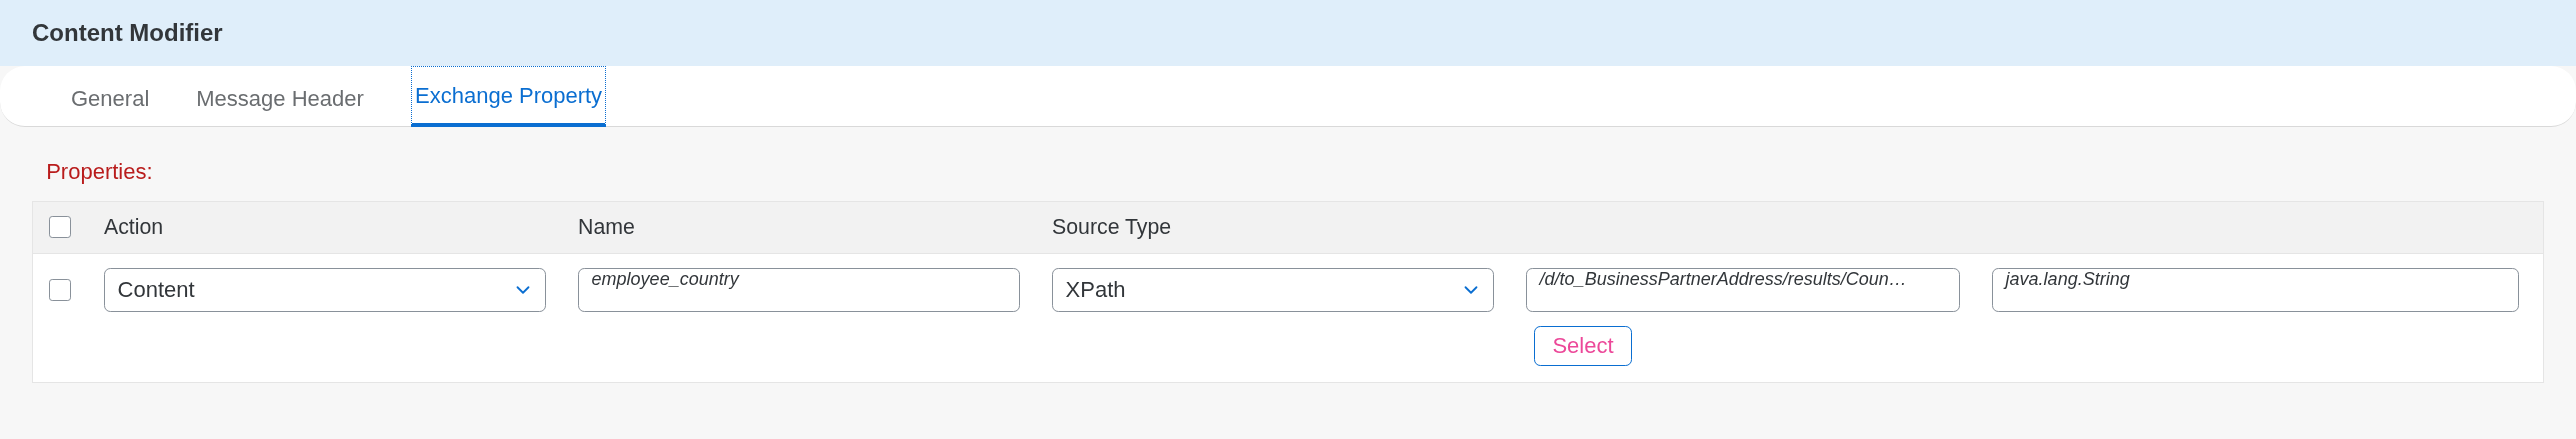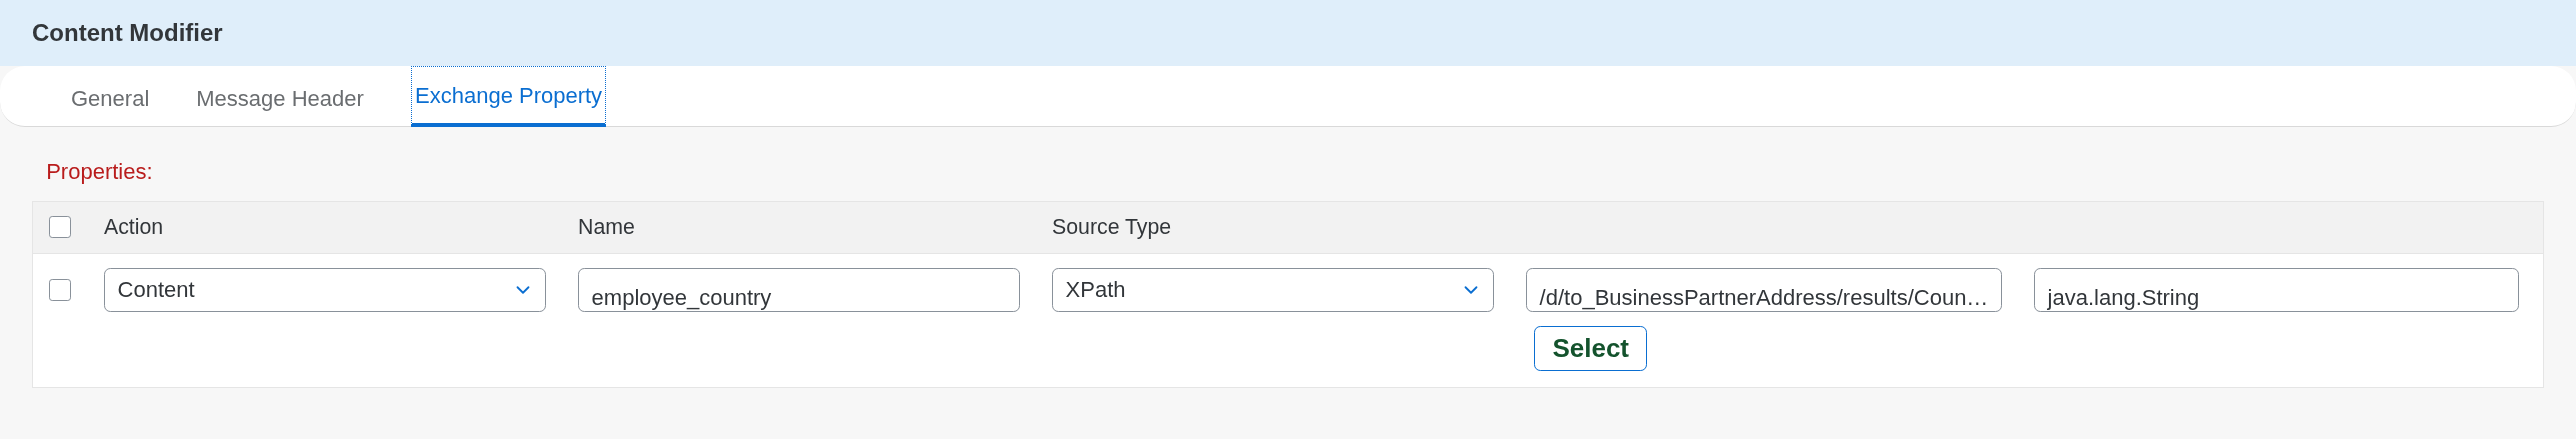--- a/index.html
+++ b/index.html
@@ -112,49 +112,49 @@
       top: 50%;
       transform: translateY(-50%);
       color: #0a6ed1;
     }
     .text-input {
       border: 0.8px solid #89919a;
       border-radius: 6.3px;
       background: #ffffff;
       height: 44px;
       display: flex;
-      align-items: flex-end;
+      align-items: flex-start;
       padding: 0 12.6px;
       margin-right: 32px;
       color: #32363a;
-      font-size: 22px;
+      font-size: 18px;
       overflow: hidden;
       white-space: nowrap;
+      font-style: italic;
     }
     .srcval-wrapper {
       display: flex;
       flex-direction: column;
       align-items: flex-start;
       gap: 14px;
       margin-right: 32px;
     }
     .srcval-wrapper .text-input {
       margin-right: 0;
       width: 100%;
     }
     .btn-outline {
       border: 1.6px solid #0a6ed1;
       border-radius: 6.3px;
       background: #ffffff;
-      color: #14532d;
-      font-size: 26px;
+      color: #ec4899;
+      font-size: 22px;
       padding: 6.3px 17.4px;
       cursor: pointer;
       margin-left: 8px;
-      font-weight: bold;
     }
     .chevron svg {
       width: 22px;
       height: 22px;
       display: block;
     }
   </style>
 </head>
 <body>
 

